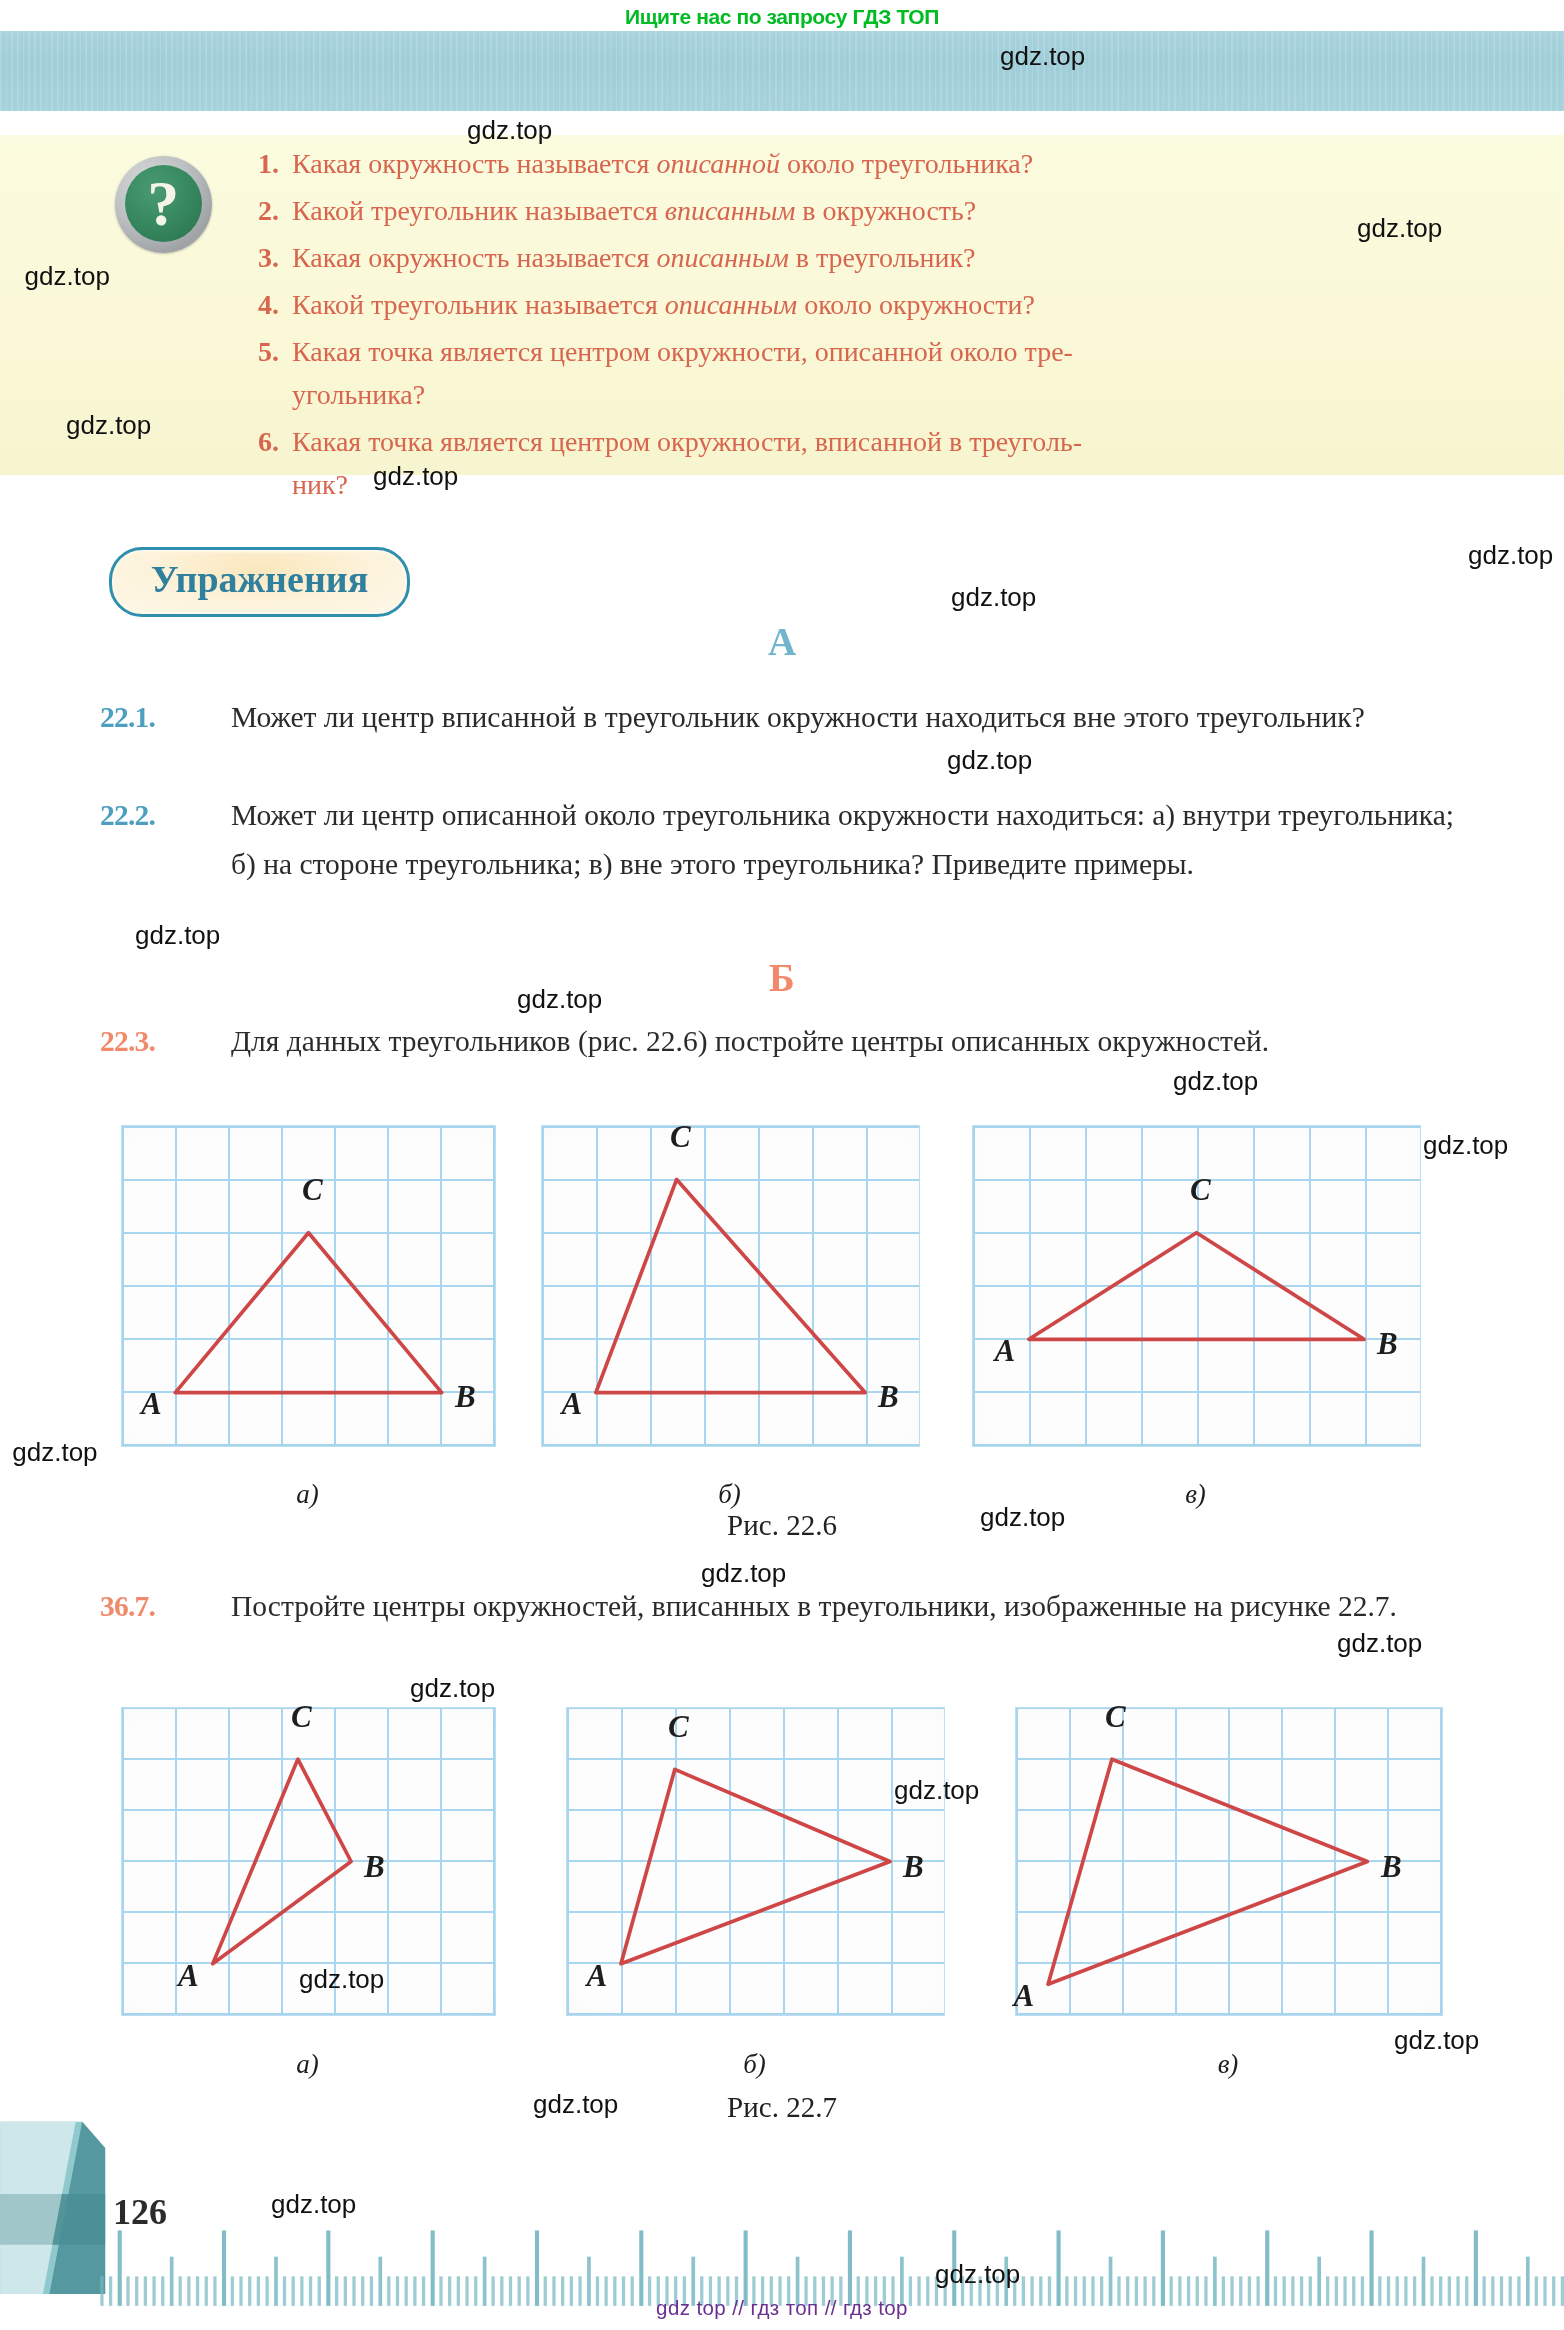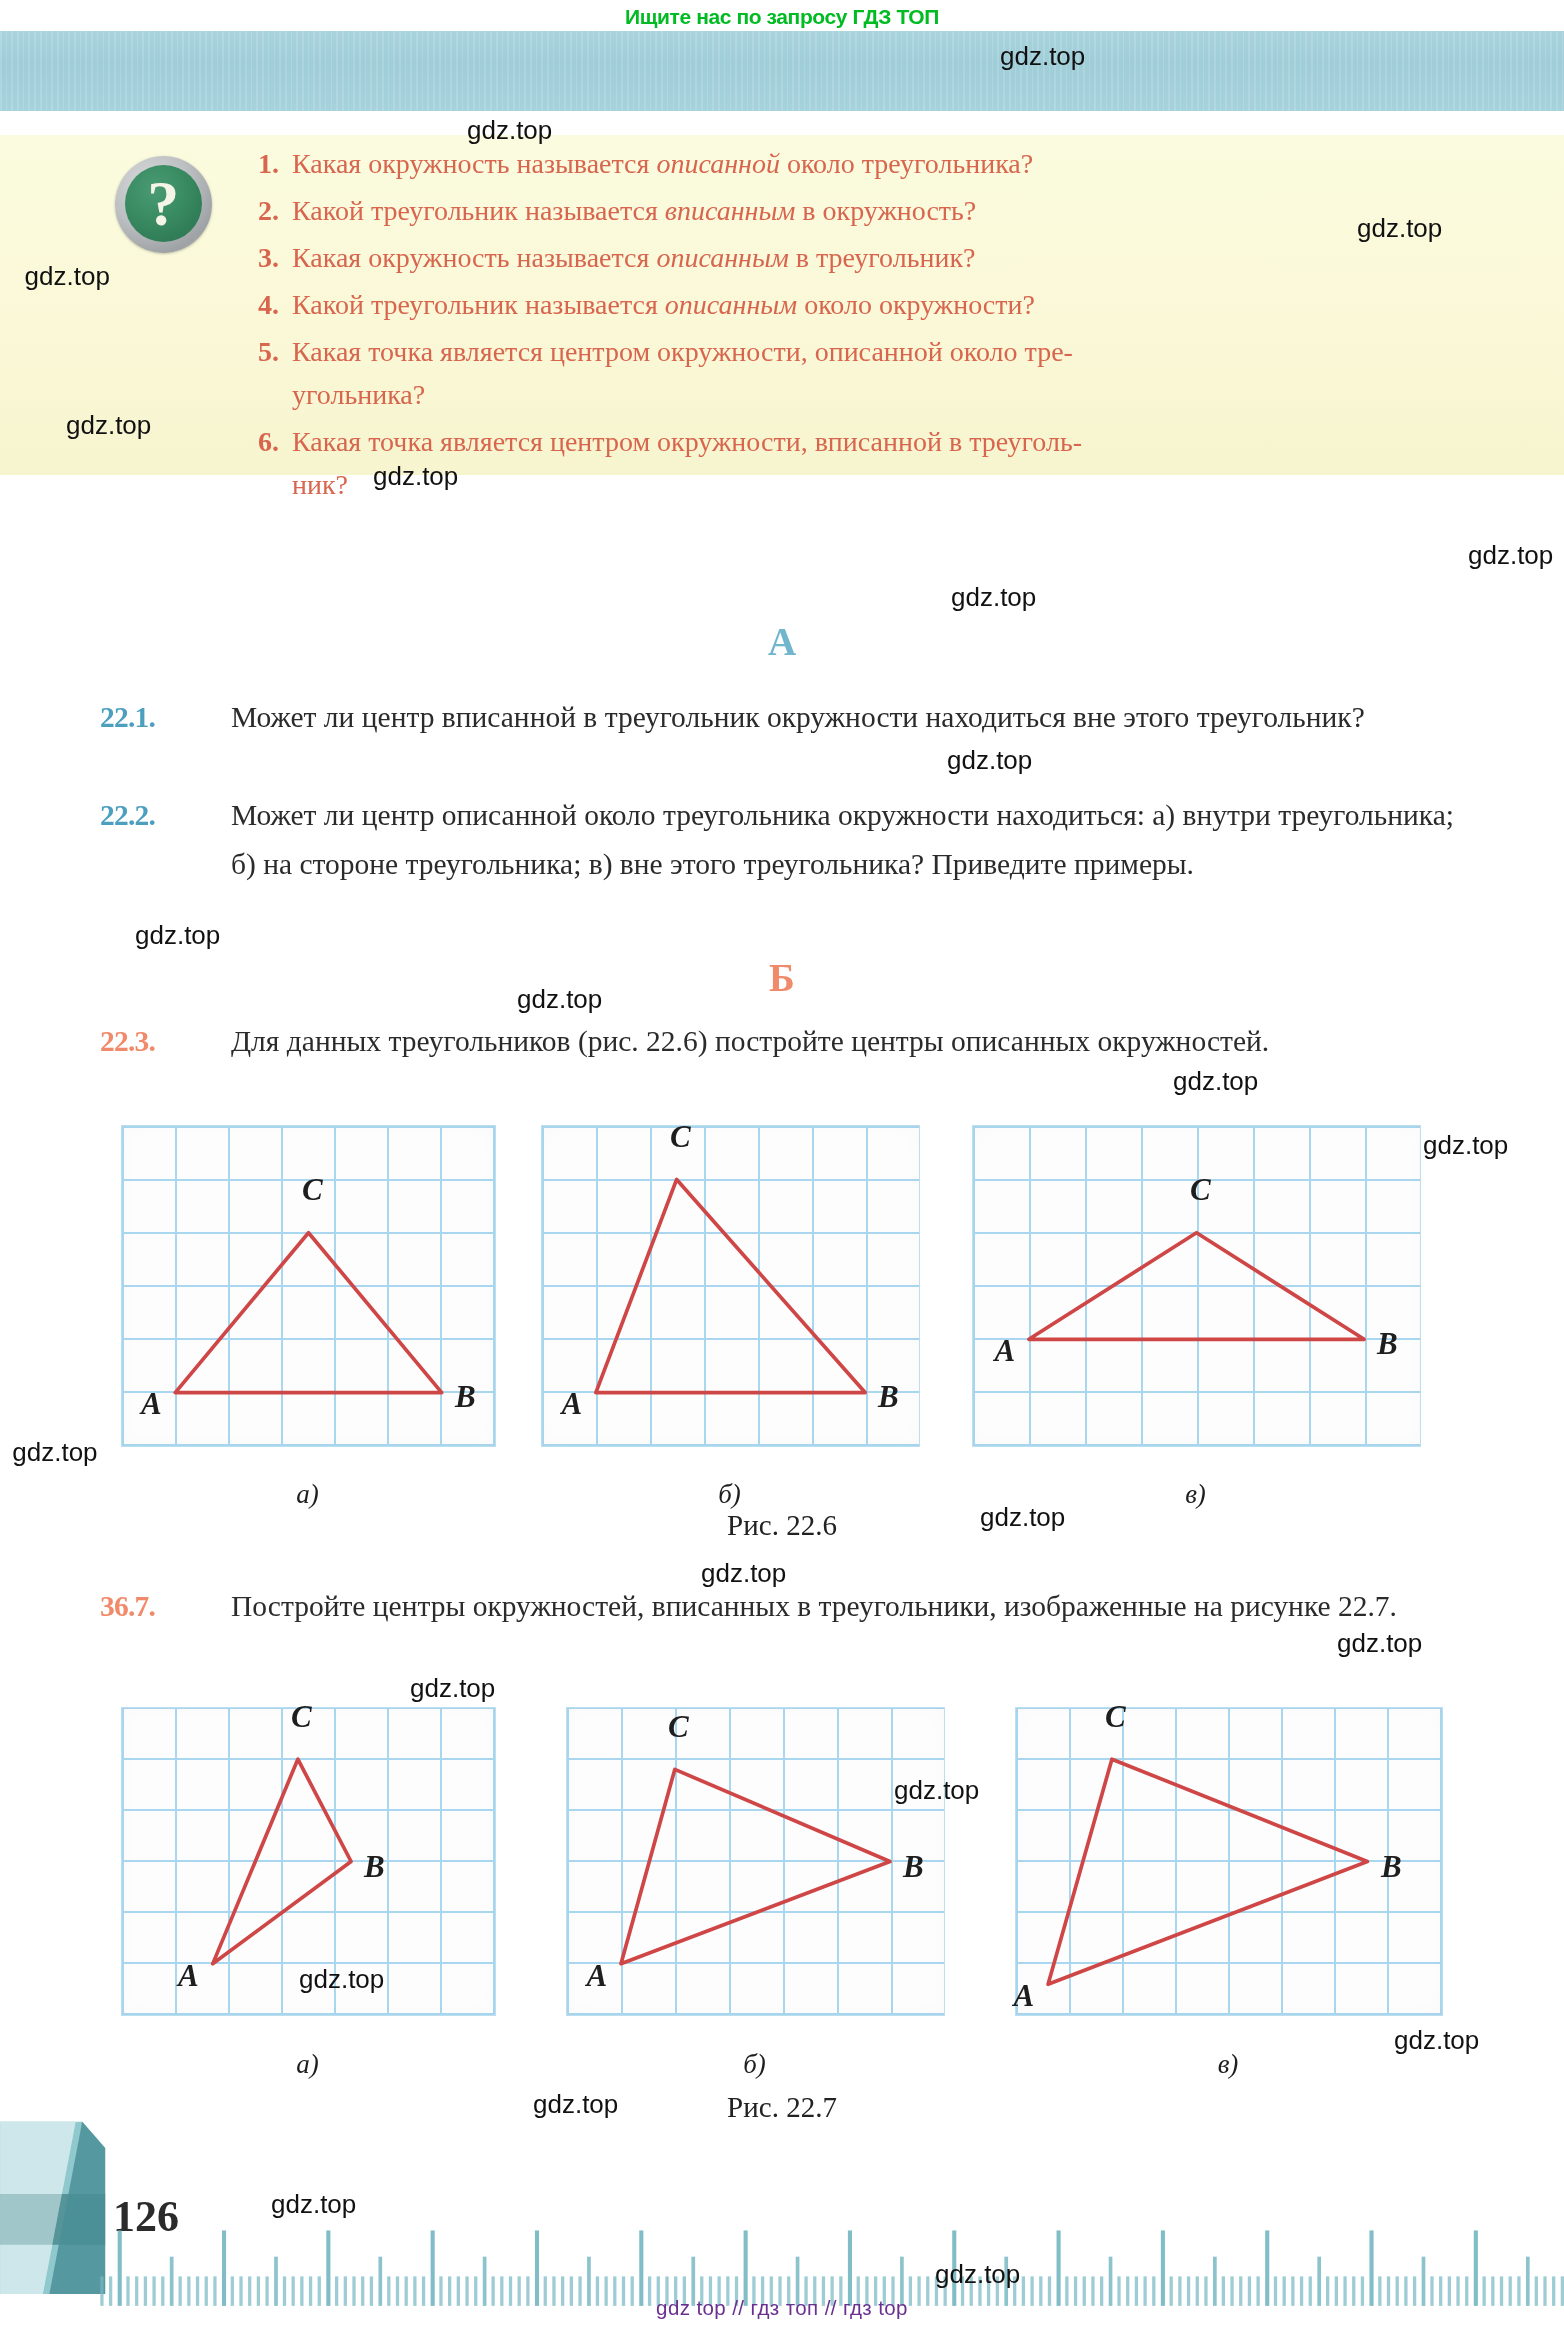--- a/index.html
+++ b/index.html
@@ -195,21 +195,21 @@
     color: #222;
   }
   #cap226 { top: 1509px; left: 0; }
   #cap227 { top: 2091px; left: 0; }
 
   
   .pagenum {
     position: absolute;
     left: 113px;
     top: 2191px;
-    font-size: 44px;
+    font-size: 36px;
     font-weight: 700;
     color: #2b2b2b;
   }
   .corner-deco {
     position: absolute;
     left: 0;
     top: 2089px;
     width: 107px;
     height: 205px;
   }
@@ -276,20 +276,23 @@
           <div class="qnum">5.</div>
           <div class="qtxt">Какая точка является центром окружности, описанной около тре-<br>угольника?</div>
         </div>
         <div class="qrow">
           <div class="qnum">6.</div>
           <div class="qtxt">Какая точка является центром окружности, вписанной в треуголь-<br>ник?</div>
         </div>
       </div>
   </div>
 
+  <div class="pill">
+    <span>Упражнения</span>
+  </div>
 
   <div class="sect-letter sect-A">А</div>
   <div class="sect-letter sect-B">Б</div>
 
   <div class="ex" id="ex221">
     <div class="num num-blue">22.1.</div>
     <div class="body">Может ли центр вписанной в треугольник окружности находиться вне этого треугольник?</div>
   </div>
   <div class="ex" id="ex222">
     <div class="num num-blue">22.2.</div>

